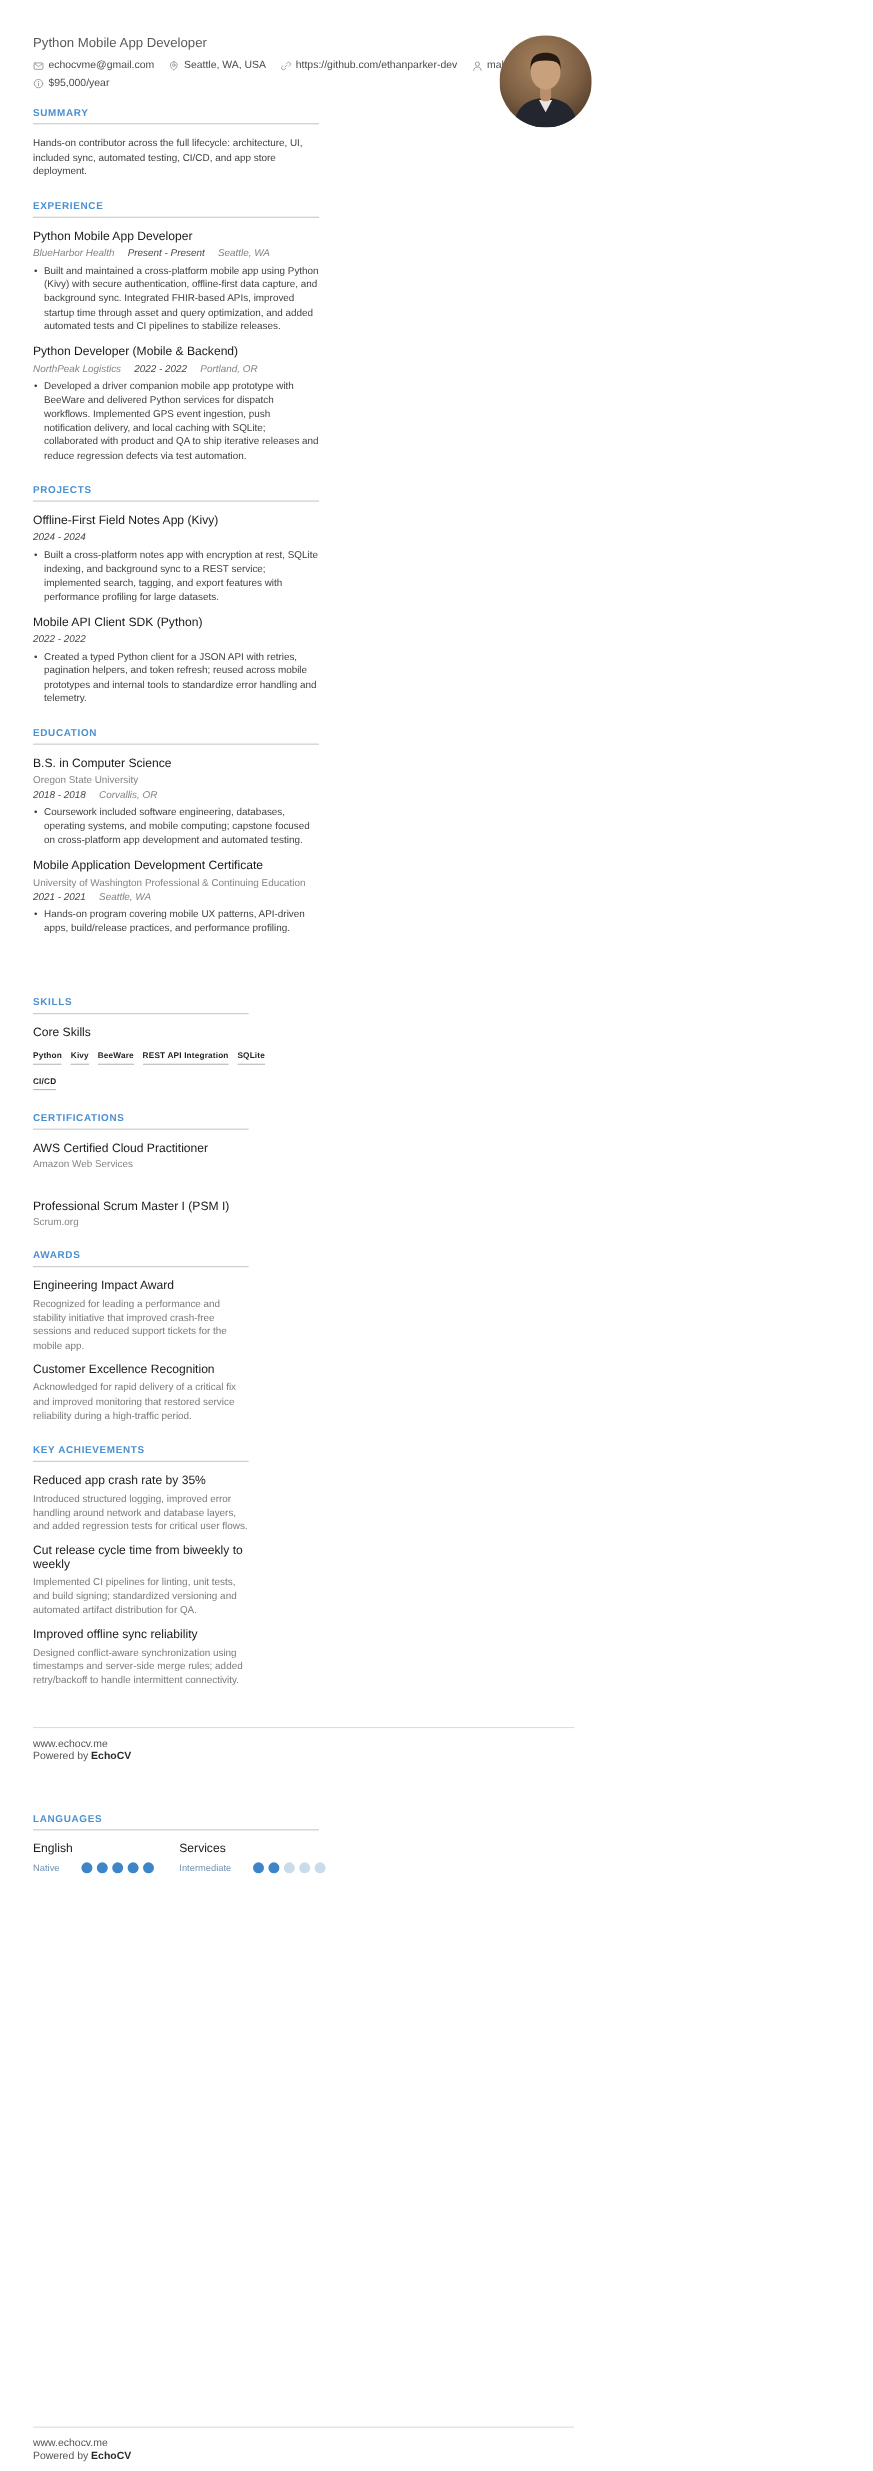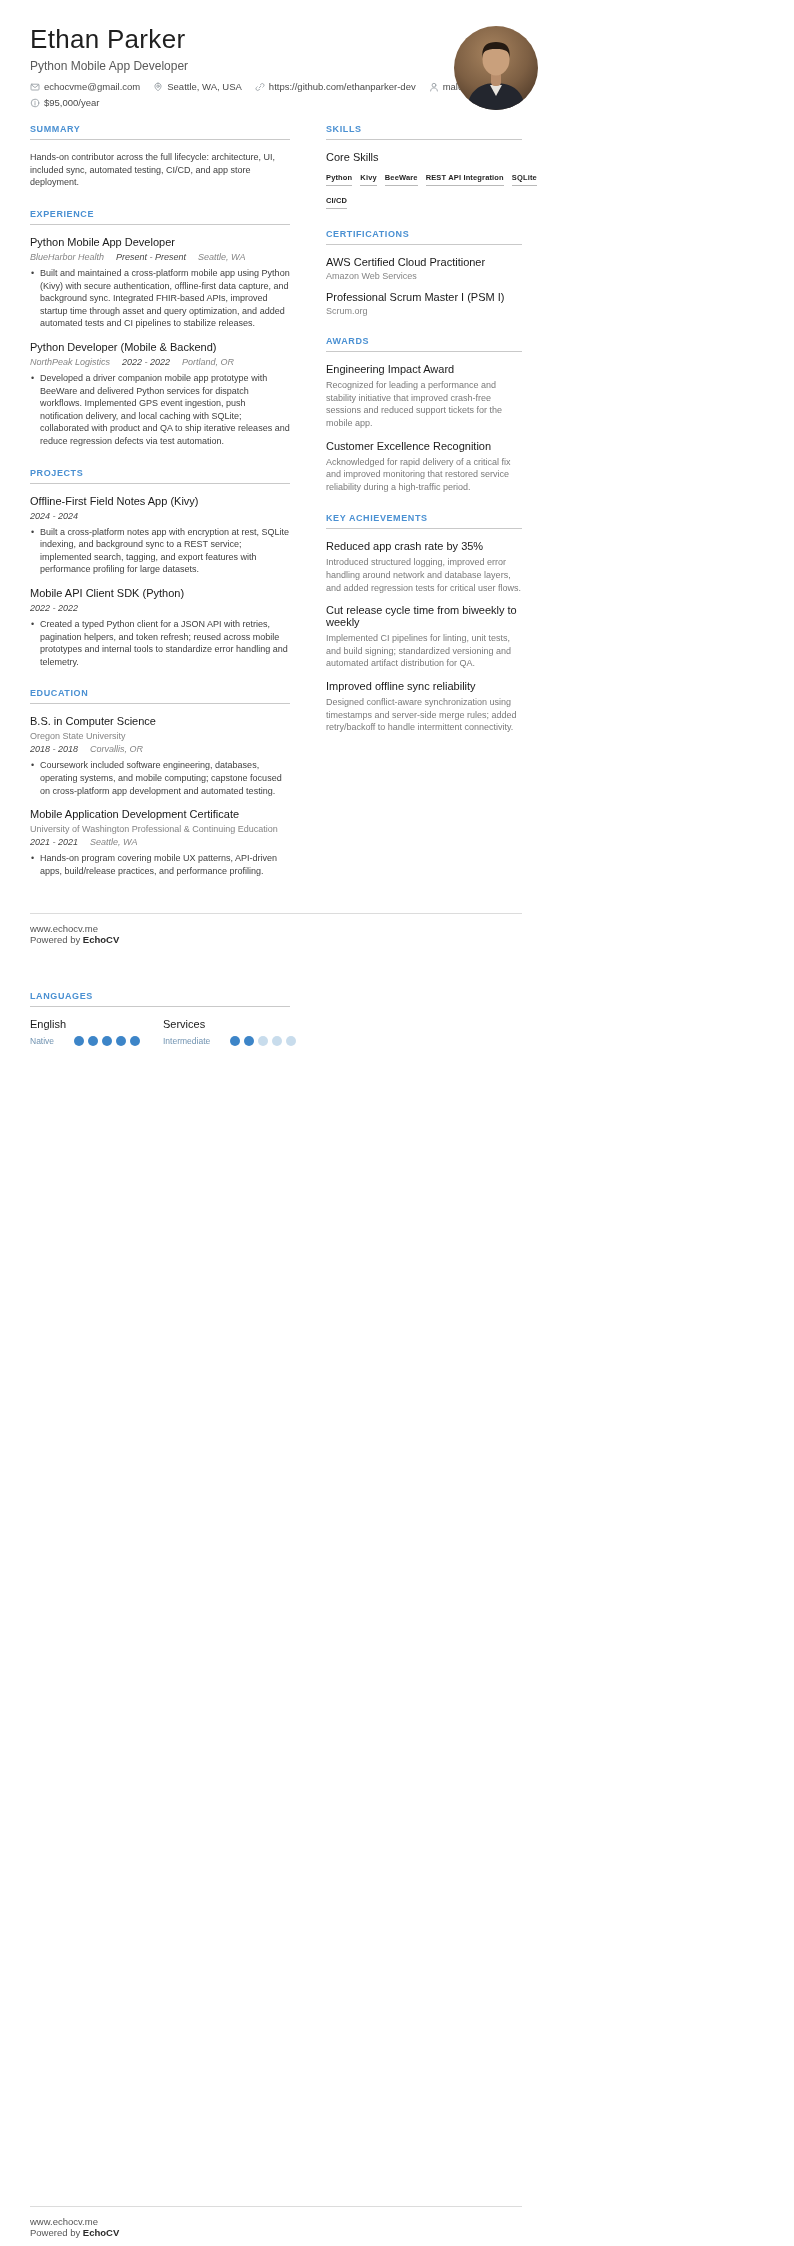--- a/index.html
+++ b/index.html
@@ -20,21 +20,21 @@
   .contact-row { display: flex; flex-wrap: wrap; align-items: center; gap: 4px 13px; margin-top: 8px; }
   .contact-row.second { margin-top: 5px; }
   .contact-item { display: flex; align-items: center; gap: 4px; font-size: 9.5px; color: #4a4a4a; }
   .icon { width: 10px; height: 10px; display: block; flex: none; }
   .icon * { stroke: #9aa0a6; fill: none; stroke-width: .9; stroke-linecap: round; stroke-linejoin: round; }
   .icon .fill { fill: #9aa0a6; stroke: none; }
   .photo { position: absolute; top: 0; right: -16px; width: 84px; height: 84px; border-radius: 50%; overflow: hidden; }
   .photo svg { display: block; width: 84px; height: 84px; }
 
   
-  .columns { display: flex; gap: 36px; margin-top: 16px; min-height: 595px; align-items: flex-start; }
+  .columns { display: flex; gap: 36px; margin-top: 16px; min-height: 595px; align-items: flex-start; flex-direction: column; }
   .col-left  { width: 260px; flex: none; }
   .col-right { width: 196px; flex: none; }
 
   .sec { margin-bottom: 20px; }
   .sec-h {
     margin: 0 0 11px 0; padding-bottom: 5px;
     font-size: 9px; font-weight: 700; letter-spacing: .6px;
     color: var(--accent, #4a90d2);
     border-bottom: 1px solid var(--line, #c9c9c9);
   }
@@ -49,21 +49,21 @@
   .edu-school { font-size: 9px; color: #858585; margin-bottom: 3px; }
 
   .bullets { margin: 0; padding: 0; list-style: none; }
   .bullet { position: relative; padding-left: 10px; font-size: 9px; line-height: 1.4; color: #414141; margin-bottom: 2px; }
   .bullet::before { content: "\2022"; position: absolute; left: 1px; top: 0; color: #414141; }
 
   
   .group-title { font-size: 11px; color: #1a1a1a; margin-bottom: 10px; }
   .skill-tags { display: flex; flex-wrap: wrap; gap: 10px 8px; width: 212px; }
   .skill-tag { font-size: 7.5px; font-weight: 700; letter-spacing: .15px; color: #1f1f1f; border-bottom: 1px solid #b9b9b9; padding-bottom: 3px; }
-  .cert-item { margin-bottom: 10px; }
+  .cert-item { margin-bottom: 28px; }
   .cert-item:last-child { margin-bottom: 0; }
   .cert-name { font-size: 11px; color: #1a1a1a; margin-bottom: 3px; }
   .cert-issuer { font-size: 9px; color: #858585; }
   .rich-item { margin-bottom: 10px; }
   .rich-item:last-child { margin-bottom: 0; }
   .rich-title { font-size: 11px; color: #1a1a1a; margin-bottom: 4px; }
   .rich-desc { font-size: 9px; color: #7a7a7a; line-height: 1.4; }
 
   
   .page-footer {
@@ -86,21 +86,20 @@
   .dot { width: 10px; height: 10px; border-radius: 50%; background: var(--dot-empty, #c8dcec); }
   .dot.filled { background: var(--dot-filled, #3d85c8); }
 </style>
 </head>
 <body>
 
 <div class="page">
   <div class="content">
 
     <header class="header">
-      <div class="name">Ethan Parker</div>
       <div class="job-title">Python Mobile App Developer</div>
 
       <div class="contact-row">
         <span class="contact-item">
           <svg class="icon" viewBox="0 0 10 10">
               <rect x="1" y="2.2" width="8" height="5.8" rx="0.8"></rect>
               <path d="M1.4,2.8 L5,5.6 L8.6,2.8"></path>
             </svg>
           <span>echocvme@gmail.com</span>
         </span>

